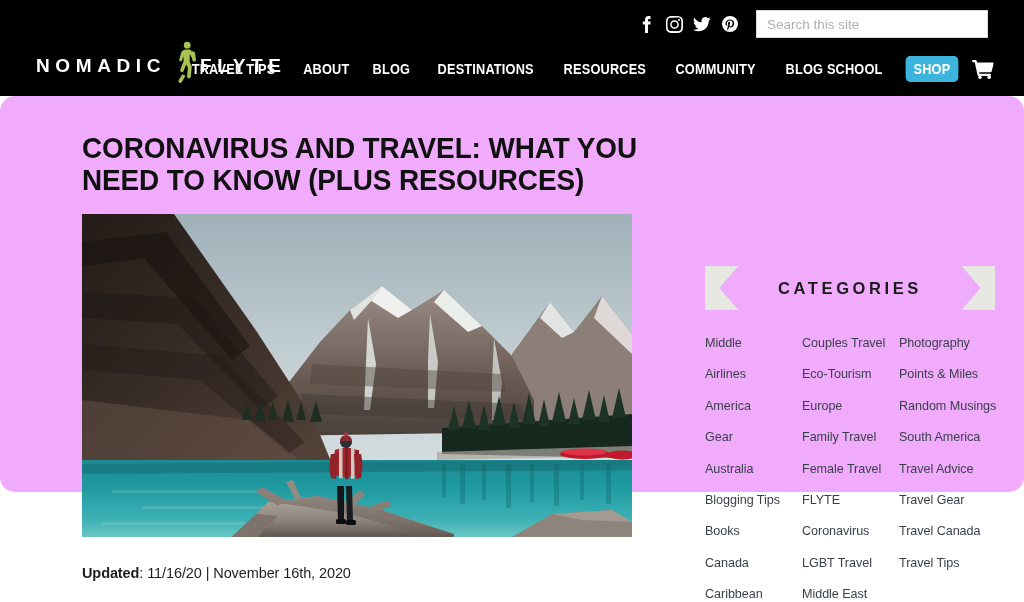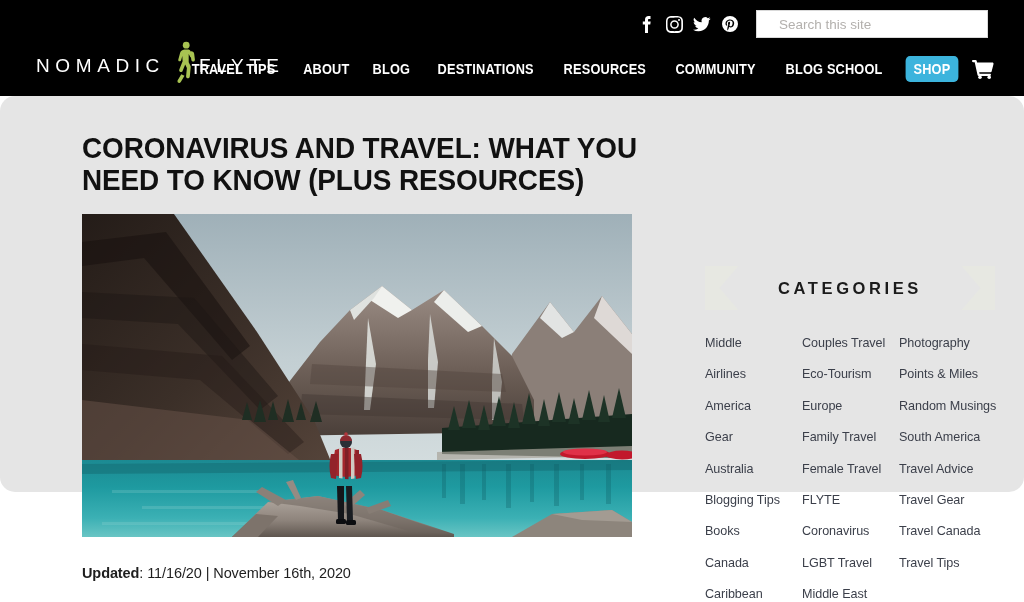--- a/index.html
+++ b/index.html
@@ -31,39 +31,39 @@
     width: 24px; height: 26px;
     display: flex; align-items: center; justify-content: center;
     cursor: pointer;
   }
   .social-icon svg { display: block; fill: #ffffff; }
 
   .search-box {
     width: 232px; height: 28px;
     background: #ffffff;
     border: 1px solid #d9d9d9;
-    padding: 0 22px;
+    padding: 0 10px;
     font-family: "Liberation Sans", sans-serif;
     font-size: 13.5px;
     color: #444;
     outline: none;
   }
   .search-box::placeholder { color: #b3b0ad; }
 
   .brand {
     position: absolute;
     left: 36px; top: 44px;
     display: flex; align-items: center;
     cursor: pointer;
   }
   .brand-word {
     color: #ffffff;
     font-family: "Liberation Sans", sans-serif;
     font-size: 19px;
-    font-weight: normal;
+    font-weight: bold;
     letter-spacing: 5.6px;
     line-height: 1;
   }
   .brand-hiker { width: 26px; height: 42px; margin: 0 2px 0 6px; position: relative; top: -3px; }
   .brand-hiker svg { display: block; }
 
   .main-nav {
     position: absolute;
     right: 30px; bottom: 14px;
     display: flex; align-items: center; gap: 0;
@@ -87,21 +87,21 @@
     padding: 5px 9px;
     margin-left: 4px;
   }
   .cart-icon { margin-left: 10px; width: 22px; height: 20px; cursor: pointer; display: flex; align-items: center; }
   .cart-icon svg { display: block; fill: #ffffff; }
 
   
   .page {
     position: relative;
     width: 1024px; height: 396px;
-    background: #e5e5e5;
+    background: #f0abfc;
     border-radius: 15px;
   }
 
   .content-col {
     position: absolute;
     left: 82px; top: 36px;
     width: 550px;
   }
 
   .post-title {

